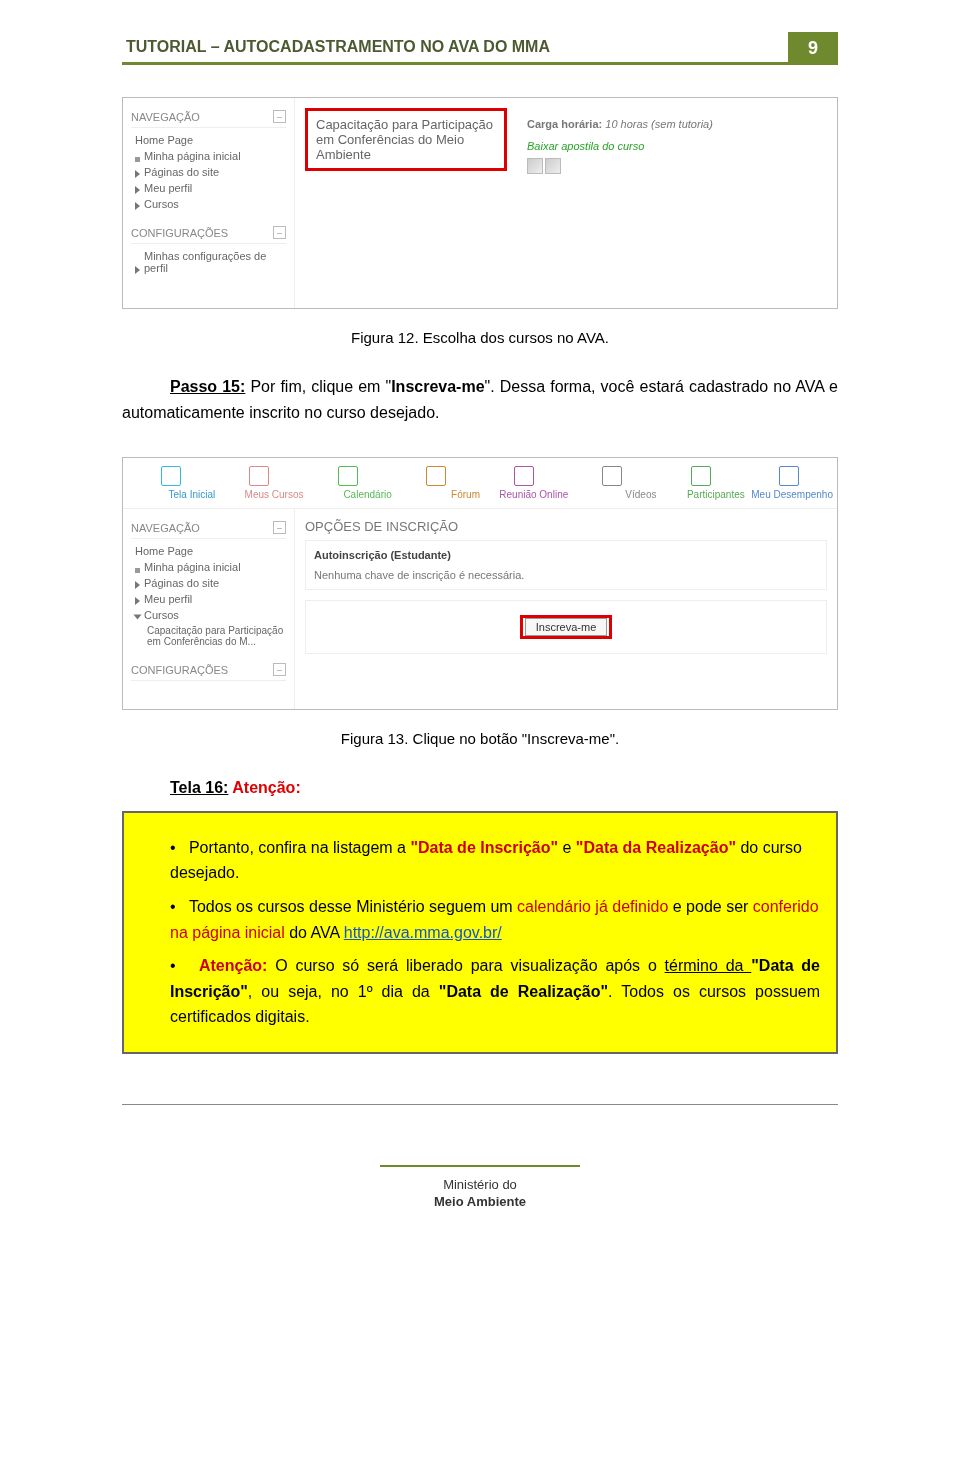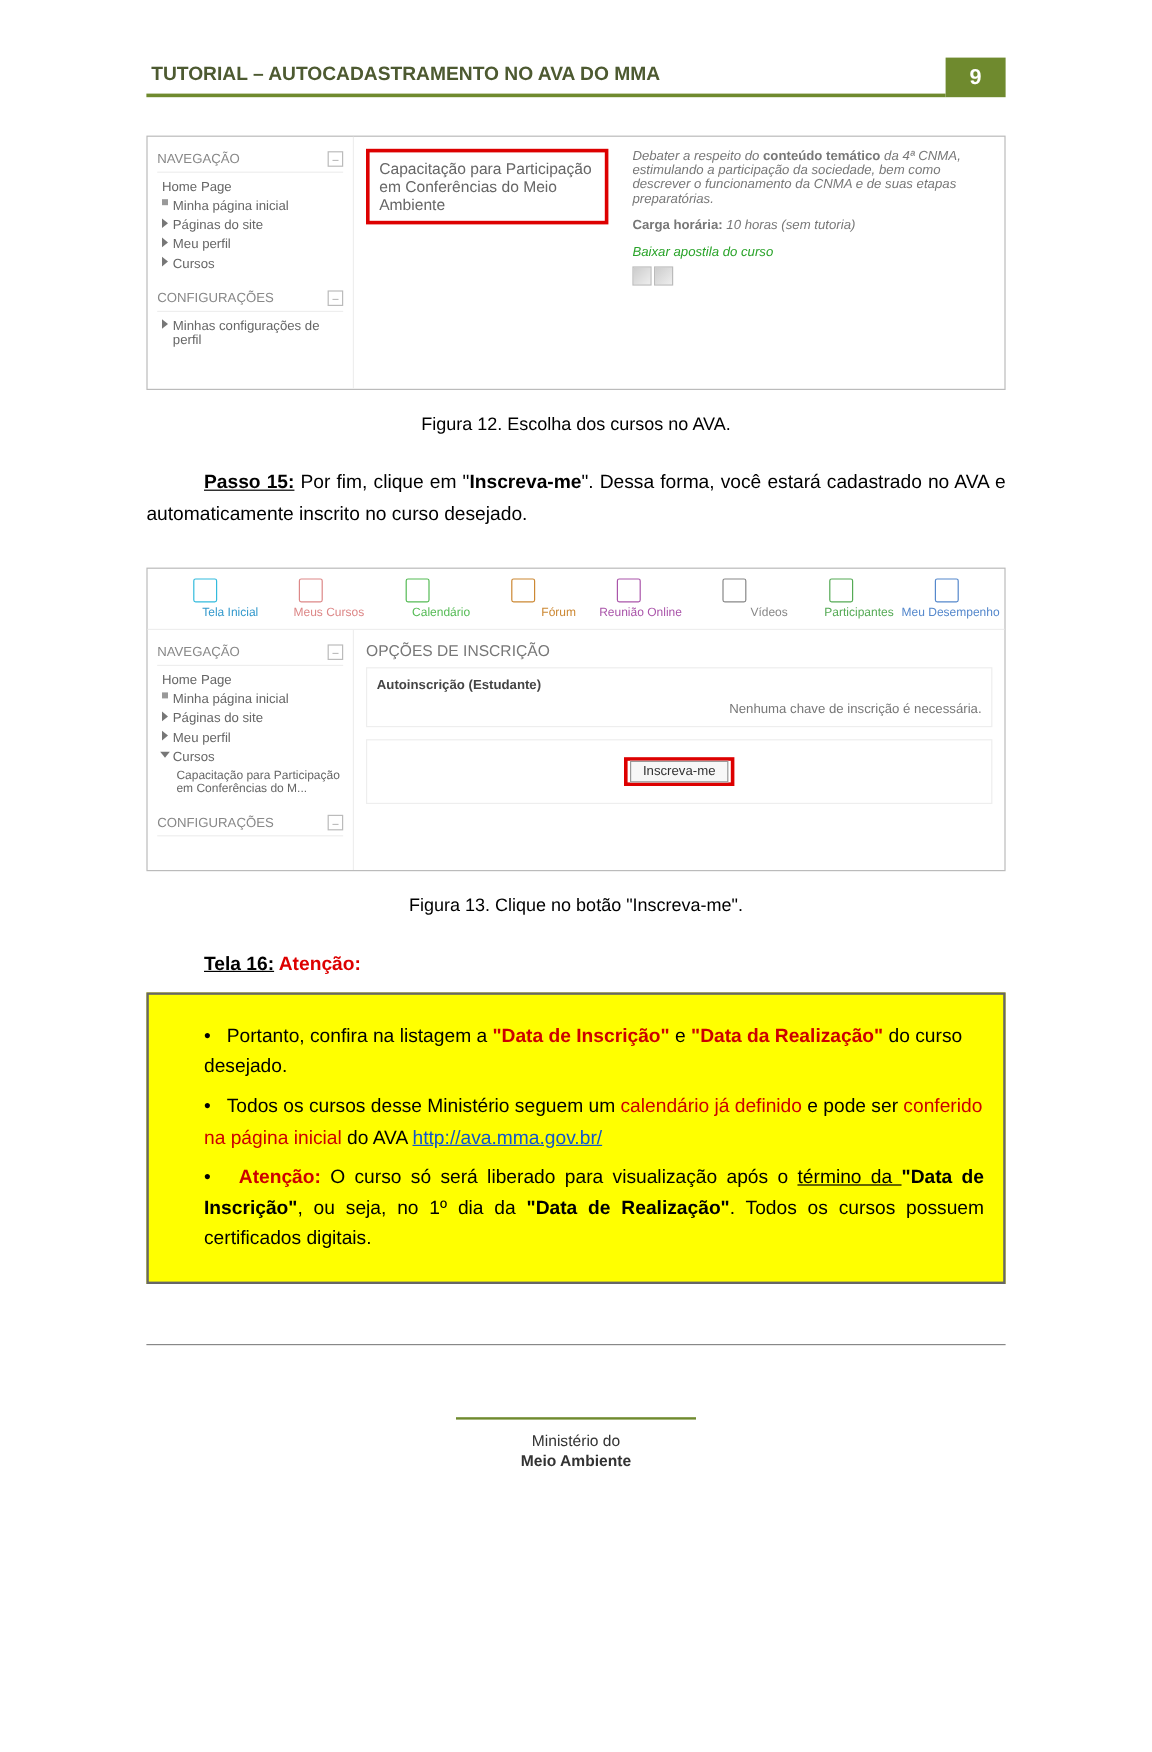--- a/index.html
+++ b/index.html
@@ -1,27 +1,27 @@
 <!DOCTYPE html>
 <html><head>
 <meta charset="utf-8">
 <style>
 body{margin:0;font-family:Arial,Helvetica,sans-serif;background:#fff;color:#000}
-.page{width:836px;margin:0 auto;padding:48px 60px;box-sizing:border-box}
+.page{width:836px;margin:0 auto;padding:32px 60px;box-sizing:border-box}
 .header-bar{display:flex;align-items:stretch;margin-bottom:2px}
 .header-title{flex:1;font-size:16px;font-weight:bold;color:#4d5a31;border-bottom:3px solid #6f8a2e;padding:6px 4px}
 .header-num{width:50px;background:#6f8a2e;color:#fff;display:flex;align-items:center;justify-content:center;font-size:18px;font-weight:bold}
 .screenshot{border:1px solid #bbb;background:#fff;font-size:11px;color:#444;margin-top:32px}
 .ss1{display:flex;min-height:210px}
 .ss-col-l{width:155px;border-right:1px solid #eee;padding:8px}
 .ss-col-m{flex:1;padding:10px}
 .ss-col-r{width:300px;padding:10px;color:#777;font-style:italic}
 .nav-head{text-transform:uppercase;color:#888;font-size:11px;display:flex;justify-content:space-between;align-items:center;padding:4px 0;border-bottom:1px solid #eee}
 .nav-list{list-style:none;margin:4px 0 10px 4px;padding:0;color:#666}
-.nav-list li{padding:2px 0;display:flex;align-items:flex-start;gap:4px}
+.nav-list li{padding:2px 0;display:flex;align-items:flex-end;gap:4px}
 .red-box{border:3px solid #d00;padding:6px 8px;color:#666;font-size:13px;display:inline-block}
 .green-link{color:#29a329;font-style:italic}
 .caption{text-align:center;font-size:15px;margin:20px 0 28px}
 .para{font-size:16px;line-height:1.6;text-align:justify;margin:10px 0}
 .indent{text-indent:48px}
 .ss2-toolbar{display:flex;justify-content:space-around;padding:8px 4px;border-bottom:1px solid #eee}
 .tb-item{text-align:right;font-size:10px;color:#3399cc;width:90px}
 .tb-item .ico{width:18px;height:18px;margin:0 auto 3px;border:1px solid currentColor;border-radius:2px}
 .ss2-body{display:flex;min-height:200px}
 .ss2-main{flex:1;padding:10px}
@@ -87,23 +87,20 @@
         <li>
             <span class="tri"></span>
             <span>Minhas configurações de perfil</span>
           </li>
       </ul>
     </div>
     <div class="ss-col-m">
       <div class="red-box">Capacitação para Participação em Conferências do Meio Ambiente</div>
     </div>
     <div class="ss-col-r">
-      <div>
-        <span>Debater a respeito do </span><b style="font-style:normal">conteúdo temático</b><span> da 4ª CNMA, estimulando a participação da sociedade, bem como descrever o funcionamento da CNMA e de suas etapas preparatórias.</span>
-      </div>
       <div style="margin-top:10px">
         <b style="font-style:normal">Carga horária:</b><span> 10 horas (sem tutoria)</span>
       </div>
       <div style="margin-top:10px" class="green-link">Baixar apostila do curso</div>
       <div class="thumb-row"><span class="thumb"></span><span class="thumb"></span></div>
     </div>
   </div>
 
   <div class="caption">Figura 12. Escolha dos cursos no AVA.</div>
 
@@ -154,21 +151,21 @@
         </ul>
         <div class="nav-head">
           <span>CONFIGURAÇÕES</span>
           <span class="collapse-icon">–</span>
         </div>
       </div>
       <div class="ss2-main">
         <div class="opt-title">OPÇÕES DE INSCRIÇÃO</div>
         <div style="border:1px solid #eee;padding:8px;margin-bottom:10px">
           <b>Autoinscrição (Estudante)</b>
-          <div style="text-align:right;color:#777;font-size:11px;margin-top:8px">Nenhuma chave de inscrição é necessária.</div>
+          <div style="text-align:left;color:#777;font-size:11px;margin-top:8px">Nenhuma chave de inscrição é necessária.</div>
         </div>
         <div style="border:1px solid #eee;padding:14px;text-align:center">
           <span class="insc-btn">
             <span class="insc-btn-inner">Inscreva-me</span>
           </span>
         </div>
       </div>
     </div>
   </div>
 

